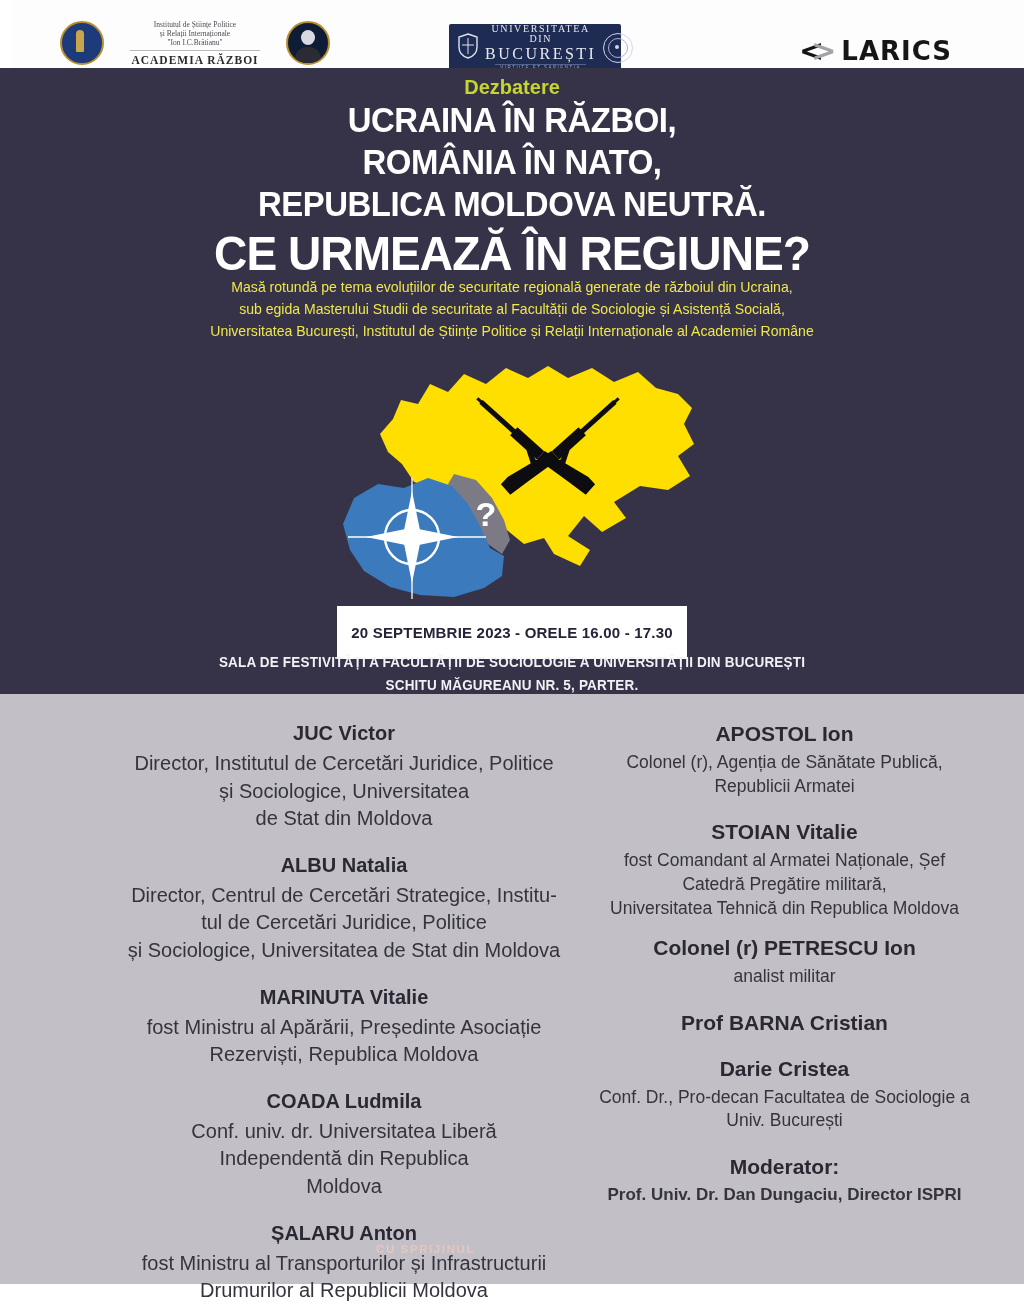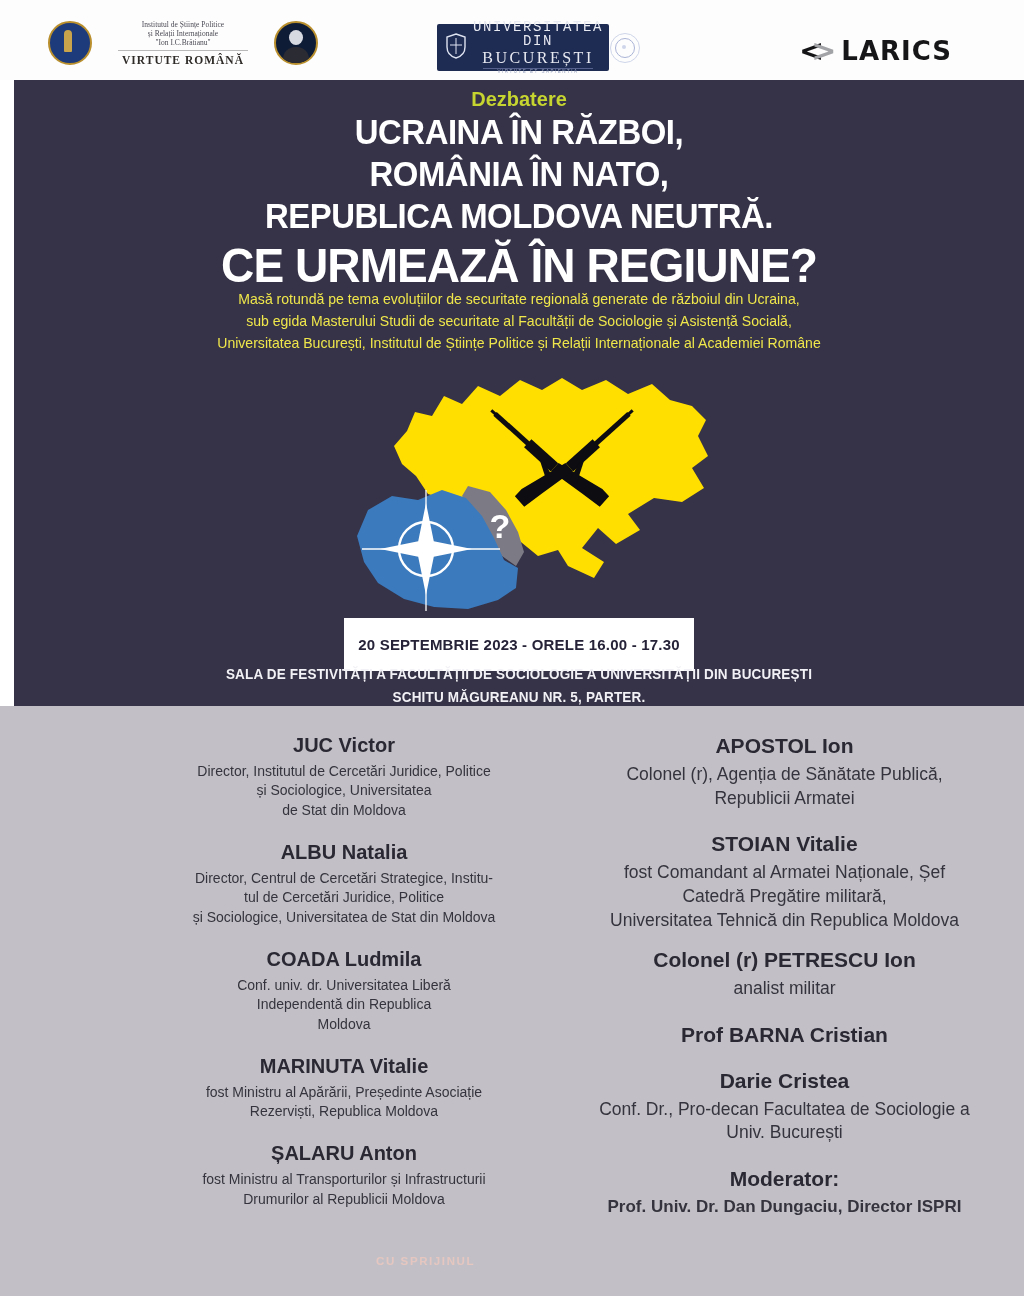--- a/index.html
+++ b/index.html
@@ -1,20 +1,20 @@
 <!DOCTYPE html>
 <html><head>
 <meta charset="utf-8">
 <style>
   html,body{margin:0;padding:0;background:#ffffff;}
   .poster{position:relative;width:1024px;height:1304px;overflow:hidden;
           font-family:"Liberation Sans","DejaVu Sans",sans-serif;}
 
   
-  .topbar{position:relative;height:80px;background:#fdfdfd;}
+  .topbar{position:relative;height:68px;background:#fdfdfd;margin-left:12px;}
   .academy-group{position:absolute;left:48px;top:20px;display:flex;align-items:center;gap:12px;}
   .coin{width:40px;height:40px;border-radius:50%;background:#1d3a7a;border:2px solid #b98f2e;
         position:relative;flex:none;}
   .coin::after{content:"";position:absolute;left:14px;top:7px;width:8px;height:22px;
         background:#c9a44a;border-radius:4px 4px 1px 1px;}
   .academy-text{width:158px;text-align:center;}
   .inst{font-family:"Liberation Serif","DejaVu Serif",serif;font-size:7.5px;line-height:9px;
         color:#4a4a55;white-space:pre-line;}
   .rule{height:1px;background:#b9b9b9;margin:3px 14px 3px 14px;}
   .acad{font-family:"Liberation Serif","DejaVu Serif",serif;font-size:11.5px;font-weight:700;
@@ -24,39 +24,39 @@
   .portrait::before{content:"";position:absolute;left:13px;top:7px;width:14px;height:15px;
         border-radius:50%;background:#d8dae2;}
   .portrait::after{content:"";position:absolute;left:7px;top:24px;width:26px;height:16px;
         border-radius:12px 12px 0 0;background:#2b2b33;}
 
   .ub-logo{position:absolute;left:437px;top:24px;width:172px;height:47px;background:#1e2b52;
         border-radius:2px;display:flex;align-items:center;padding:0 9px;box-sizing:border-box;
         gap:7px;color:#e8eaf2;}
   .ub-shield{flex:none;}
   .ub-text{flex:1;text-align:center;line-height:1;}
-  .ub-l1{font-family:Liberation Mono, monospace;font-size:14px;letter-spacing:1.6px;text-align:center;}
+  .ub-l1{font-family:Liberation Serif, serif;font-size:10px;letter-spacing:1.6px;text-align:center;}
   .ub-l2{font-family:"Liberation Serif","DejaVu Serif",serif;font-size:16px;letter-spacing:2.5px;
         margin-top:2px;}
   .ub-motto{font-size:4.5px;letter-spacing:1.5px;color:#9aa3c0;border-top:1px solid #55608c;
         margin:2px 10px 0 10px;padding-top:1px;}
   .ub-seal{width:28px;height:28px;border-radius:50%;border:1px solid #cfd6ea;position:relative;flex:none;}
   .ub-seal::before{content:"";position:absolute;left:4px;top:4px;width:18px;height:18px;
         border-radius:50%;border:1px solid #aab4d6;}
   .ub-seal::after{content:"";position:absolute;left:11px;top:11px;width:4px;height:4px;
         border-radius:50%;background:#cfd6ea;}
 
   .larics{position:absolute;right:72px;top:36px;display:flex;align-items:center;
         font-family:"DejaVu Sans","Liberation Sans",sans-serif;}
   .l-ch1{font-size:30px;font-weight:700;color:#141416;line-height:1;}
   .l-ch2{font-size:30px;font-weight:700;color:#a2a3a7;line-height:1;margin-left:-13px;}
   .l-name{font-size:26px;font-weight:800;color:#161618;letter-spacing:1px;margin-left:5px;line-height:1;}
 
   
-  .hero{position:relative;height:626px;background:#363247;margin-left:14px;}
+  .hero{position:relative;height:626px;background:#363247;}
   .hero .abs{position:absolute;left:0;width:100%;text-align:center;}
   .kicker{top:8px;font-size:20px;font-weight:700;color:#c6d52f;}
   .title-lines{top:31px;font-size:35px;line-height:42px;font-weight:700;color:#ffffff;
         white-space:pre-line;transform:scaleX(.94);letter-spacing:-0.5px;}
   .big-title{top:158px;font-size:48px;font-weight:800;color:#ffffff;transform:scaleX(.96);
         letter-spacing:-1px;}
   .subtitle{top:208px;font-size:14.5px;line-height:22px;color:#efe74b;white-space:pre-line;
         transform:scaleX(.97);}
   .map-wrap{position:absolute;left:296px;top:288px;width:440px;height:246px;}
   .badge-wrap{top:538px;}
@@ -64,21 +64,21 @@
         font-weight:700;letter-spacing:0.2px;padding:18px 14px;}
   .venue{top:582px;font-size:15px;line-height:23px;font-weight:700;color:#f2f1f5;
         white-space:pre-line;transform:scaleX(.9);letter-spacing:0.2px;}
 
   
   .speakers{position:relative;height:590px;background:#c2c0c6;box-sizing:border-box;
         padding:28px 30px 0 113px;text-align:center;}
   .cols{display:grid;grid-template-columns:462px 1fr;}
   .speaker{margin-bottom:21px;}
   .sp-name{font-size:20px;font-weight:700;color:#2a2833;margin-bottom:5px;}
-  .sp-desc{font-size:14px;line-height:1.38;color:#35333d;white-space:pre-line;}
+  .sp-desc{font-size:20px;line-height:1.38;color:#35333d;white-space:pre-line;}
   .col-right .sp-name{font-size:21px;}
   .col-right .sp-desc{font-size:17.5px;line-height:1.35;}
   .col-right .speaker{margin-bottom:22px;}
   .col-right .speaker.tight{margin-bottom:16px;}
   .mod .sp-desc{font-weight:700;font-size:17px;}
   .support{position:absolute;left:376px;top:549px;color:#ecc8bf;opacity:.85;
         font-size:11.5px;font-weight:700;letter-spacing:1.6px;}
 </style>
 </head>
 <body>
@@ -86,21 +86,21 @@
 <div class="poster">
 
   <header class="topbar">
     <div class="academy-group">
       <div class="coin"></div>
       <div class="academy-text">
         <div class="inst">Institutul de Științe Politice
 și Relații Internaționale
 "Ion I.C.Brătianu"</div>
         <div class="rule"></div>
-        <div class="acad">VIRTUTE ROMÂNĂ</div>
+        <div class="acad">ACADEMIA RĂZBOI</div>
       </div>
       <div class="portrait"></div>
     </div>
 
     <div class="ub-logo">
       <span class="ub-shield">
         <svg width="20" height="28" viewBox="0 0 20 26">
           <path d="M10 1 L19 4 V14 C19 20 15 23.5 10 25 C5 23.5 1 20 1 14 V4 Z" fill="none" stroke="#dfe4f2" stroke-width="1.4"></path>
           <path d="M10 5 V21 M4 12 H16" stroke="#dfe4f2" stroke-width="1"></path>
         </svg>
@@ -184,29 +184,29 @@
 și Sociologice, Universitatea
 de Stat din Moldova</div>
         </div>
         <div class="speaker">
           <div class="sp-name">ALBU Natalia</div>
           <div class="sp-desc">Director, Centrul de Cercetări Strategice, Institu-
 tul de Cercetări Juridice, Politice
 și Sociologice, Universitatea de Stat din Moldova</div>
         </div>
         <div class="speaker">
+          <div class="sp-name">MARINUTA Vitalie</div>
+          <div class="sp-desc">fost Ministru al Apărării, Președinte Asociație
+Rezerviști, Republica Moldova</div>
+        </div>
+        <div class="speaker">
           <div class="sp-name">COADA Ludmila</div>
           <div class="sp-desc">Conf. univ. dr. Universitatea Liberă
 Independentă din Republica
 Moldova</div>
-        </div>
-        <div class="speaker">
-          <div class="sp-name">MARINUTA Vitalie</div>
-          <div class="sp-desc">fost Ministru al Apărării, Președinte Asociație
-Rezerviști, Republica Moldova</div>
         </div>
         <div class="speaker">
           <div class="sp-name">ȘALARU Anton</div>
           <div class="sp-desc">fost Ministru al Transporturilor și Infrastructurii
 Drumurilor al Republicii Moldova</div>
         </div>
       </div>
 
       <div class="col col-right">
         <div class="speaker">

